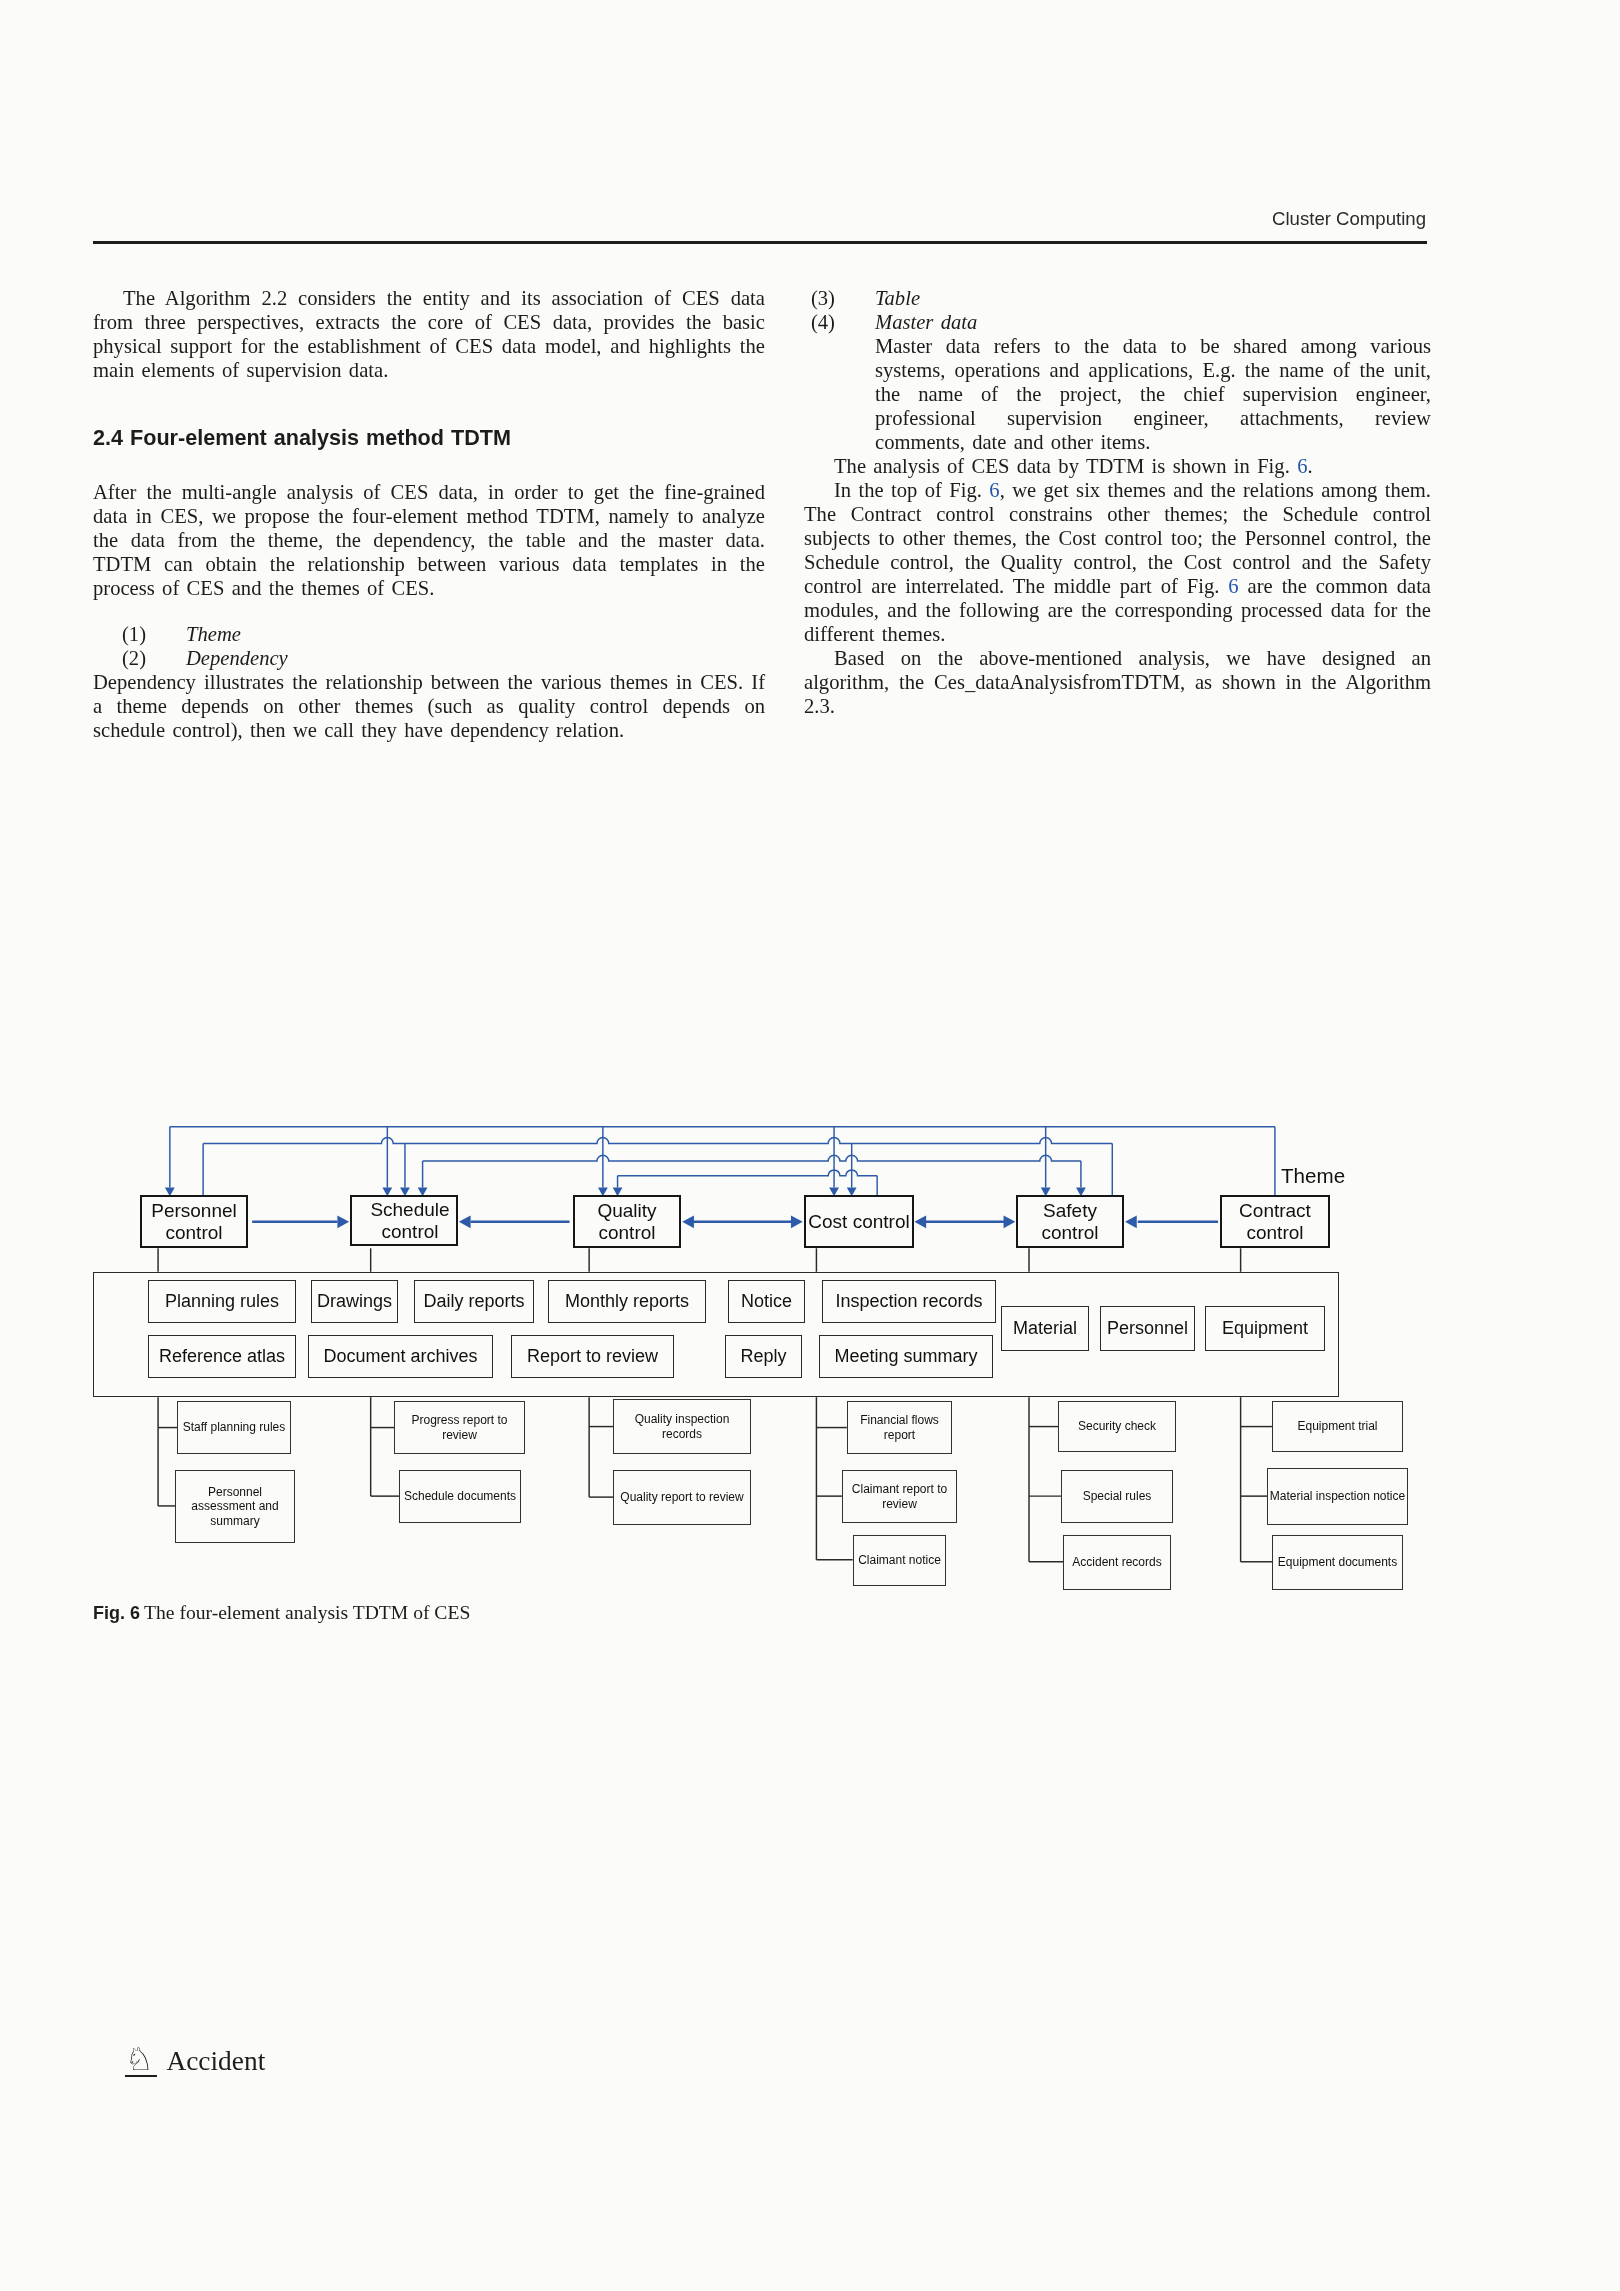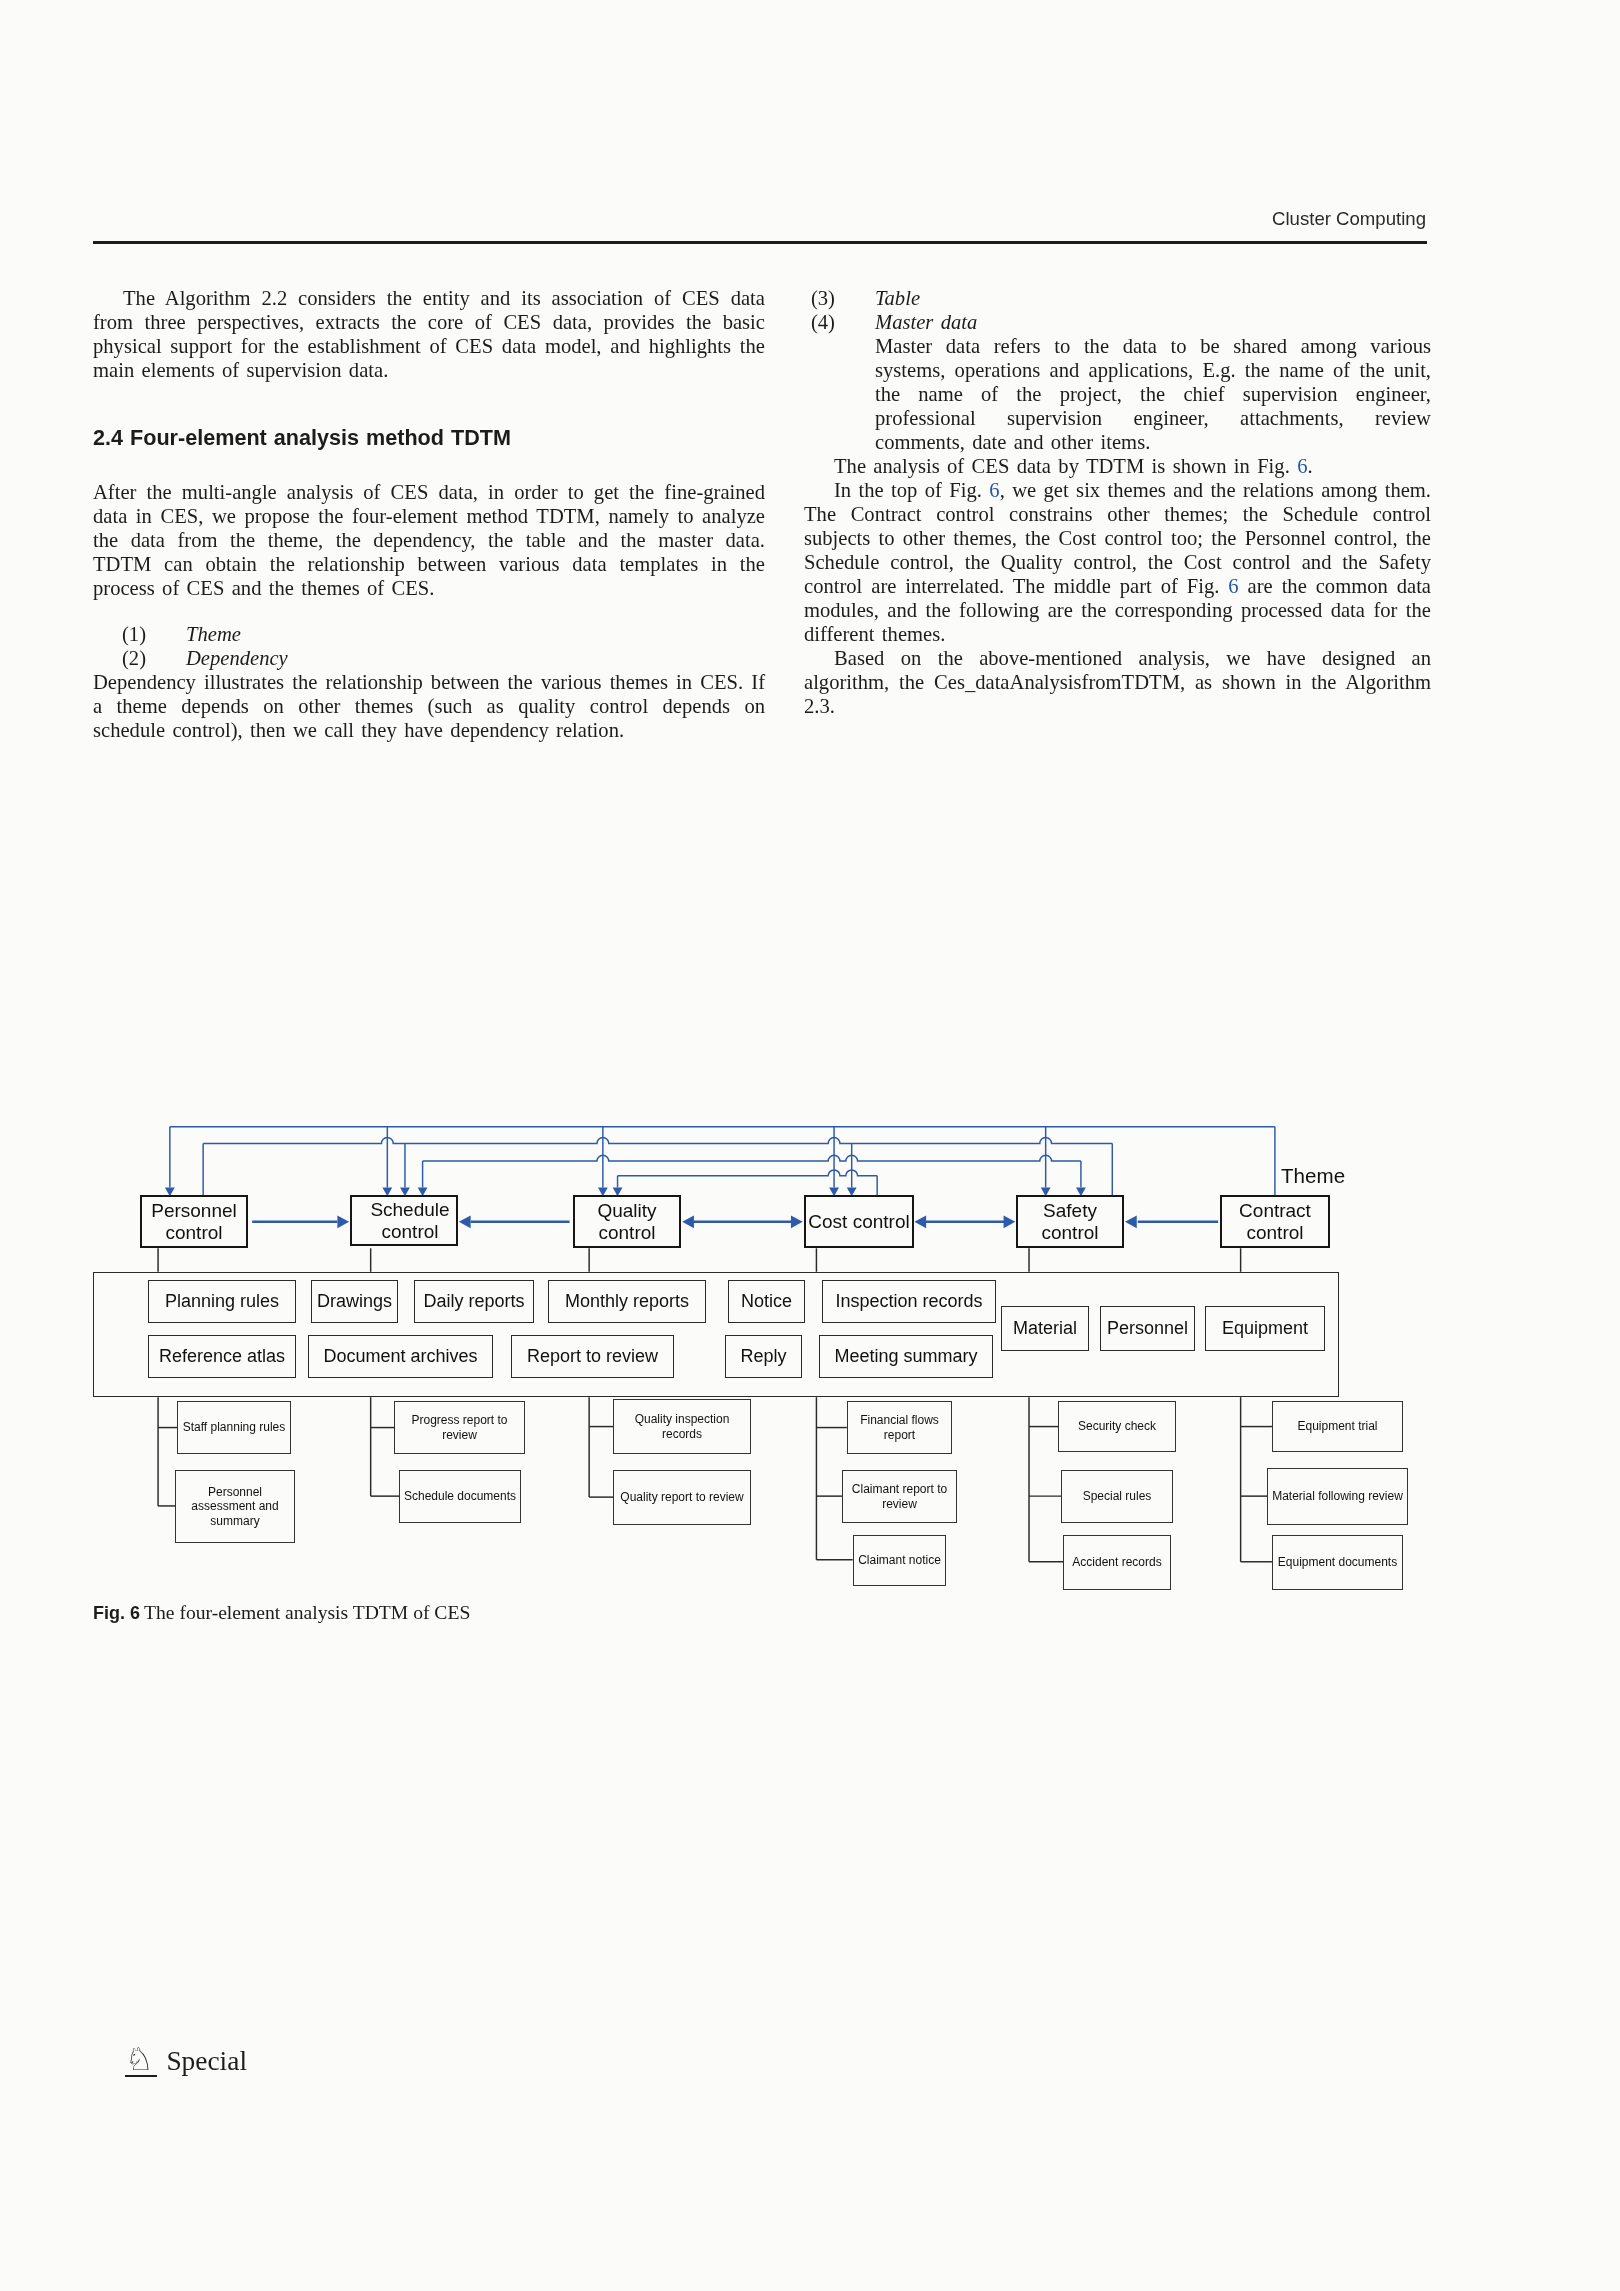--- a/index.html
+++ b/index.html
@@ -207,27 +207,27 @@
     <div class="box lbox" style="left:306px;  top:353px; width:122px; height:53px;">Schedule documents</div>
     <div class="box lbox" style="left:520px;  top:282px; width:138px; height:55px;">Quality inspection records</div>
     <div class="box lbox" style="left:520px;  top:353px; width:138px; height:55px;">Quality report to review</div>
     <div class="box lbox" style="left:754px;  top:284px; width:105px; height:53px;">Financial flows report</div>
     <div class="box lbox" style="left:749px;  top:353px; width:115px; height:53px;">Claimant report to review</div>
     <div class="box lbox" style="left:760px;  top:418px; width:93px;  height:51px;">Claimant notice</div>
     <div class="box lbox" style="left:965px;  top:284px; width:118px; height:51px;">Security check</div>
     <div class="box lbox" style="left:968px;  top:353px; width:112px; height:53px;">Special rules</div>
     <div class="box lbox" style="left:970px;  top:418px; width:108px; height:55px;">Accident records</div>
     <div class="box lbox" style="left:1179px; top:284px; width:131px; height:51px;">Equipment trial</div>
-    <div class="box lbox" style="left:1174px; top:351px; width:141px; height:57px;">Material following review</div>
+    <div class="box lbox" style="left:1174px; top:351px; width:141px; height:57px;">Material inspection notice</div>
     <div class="box lbox" style="left:1179px; top:418px; width:131px; height:55px;">Equipment documents</div>
   </div>
 
   <div class="caption">
     <span class="cap-label">Fig. 6</span><span>The four-element analysis TDTM of CES</span>
   </div>
 
   <div class="springer">
     <span class="knight">♘</span>
-    <span class="pubname">Special</span>
+    <span class="pubname">Accident</span>
   </div>
 
 </div>
 
 
 </body></html>

